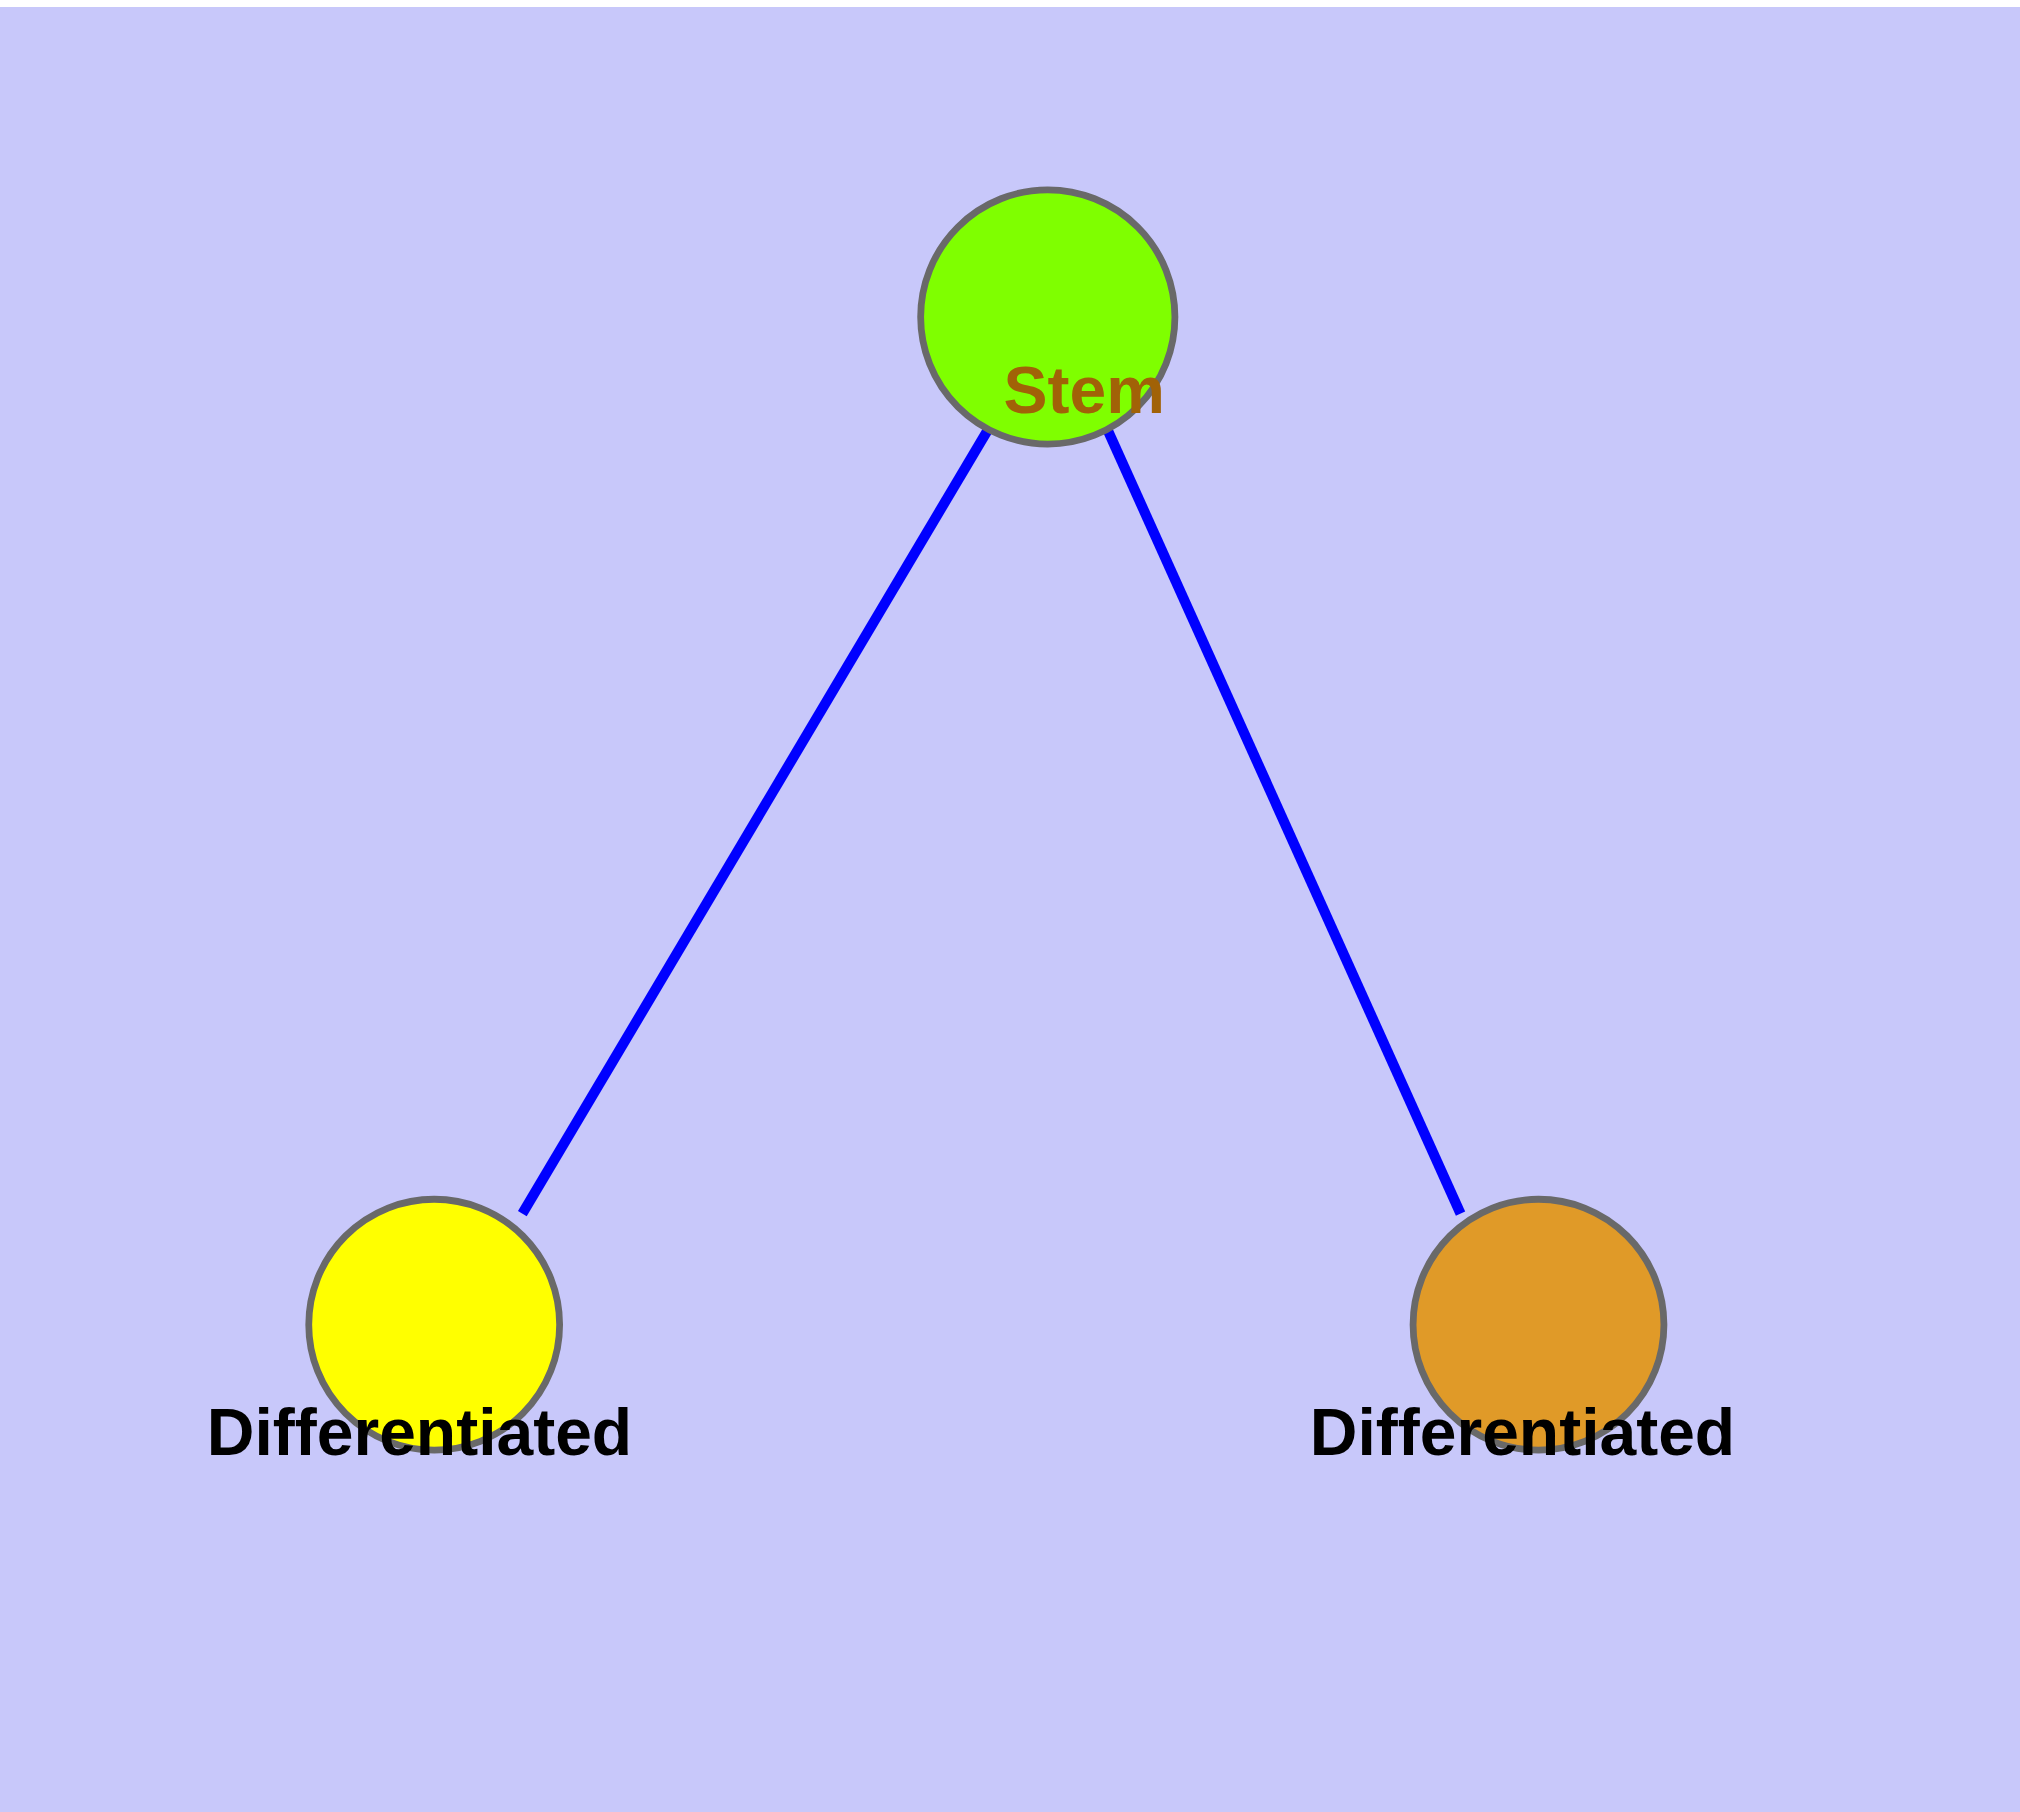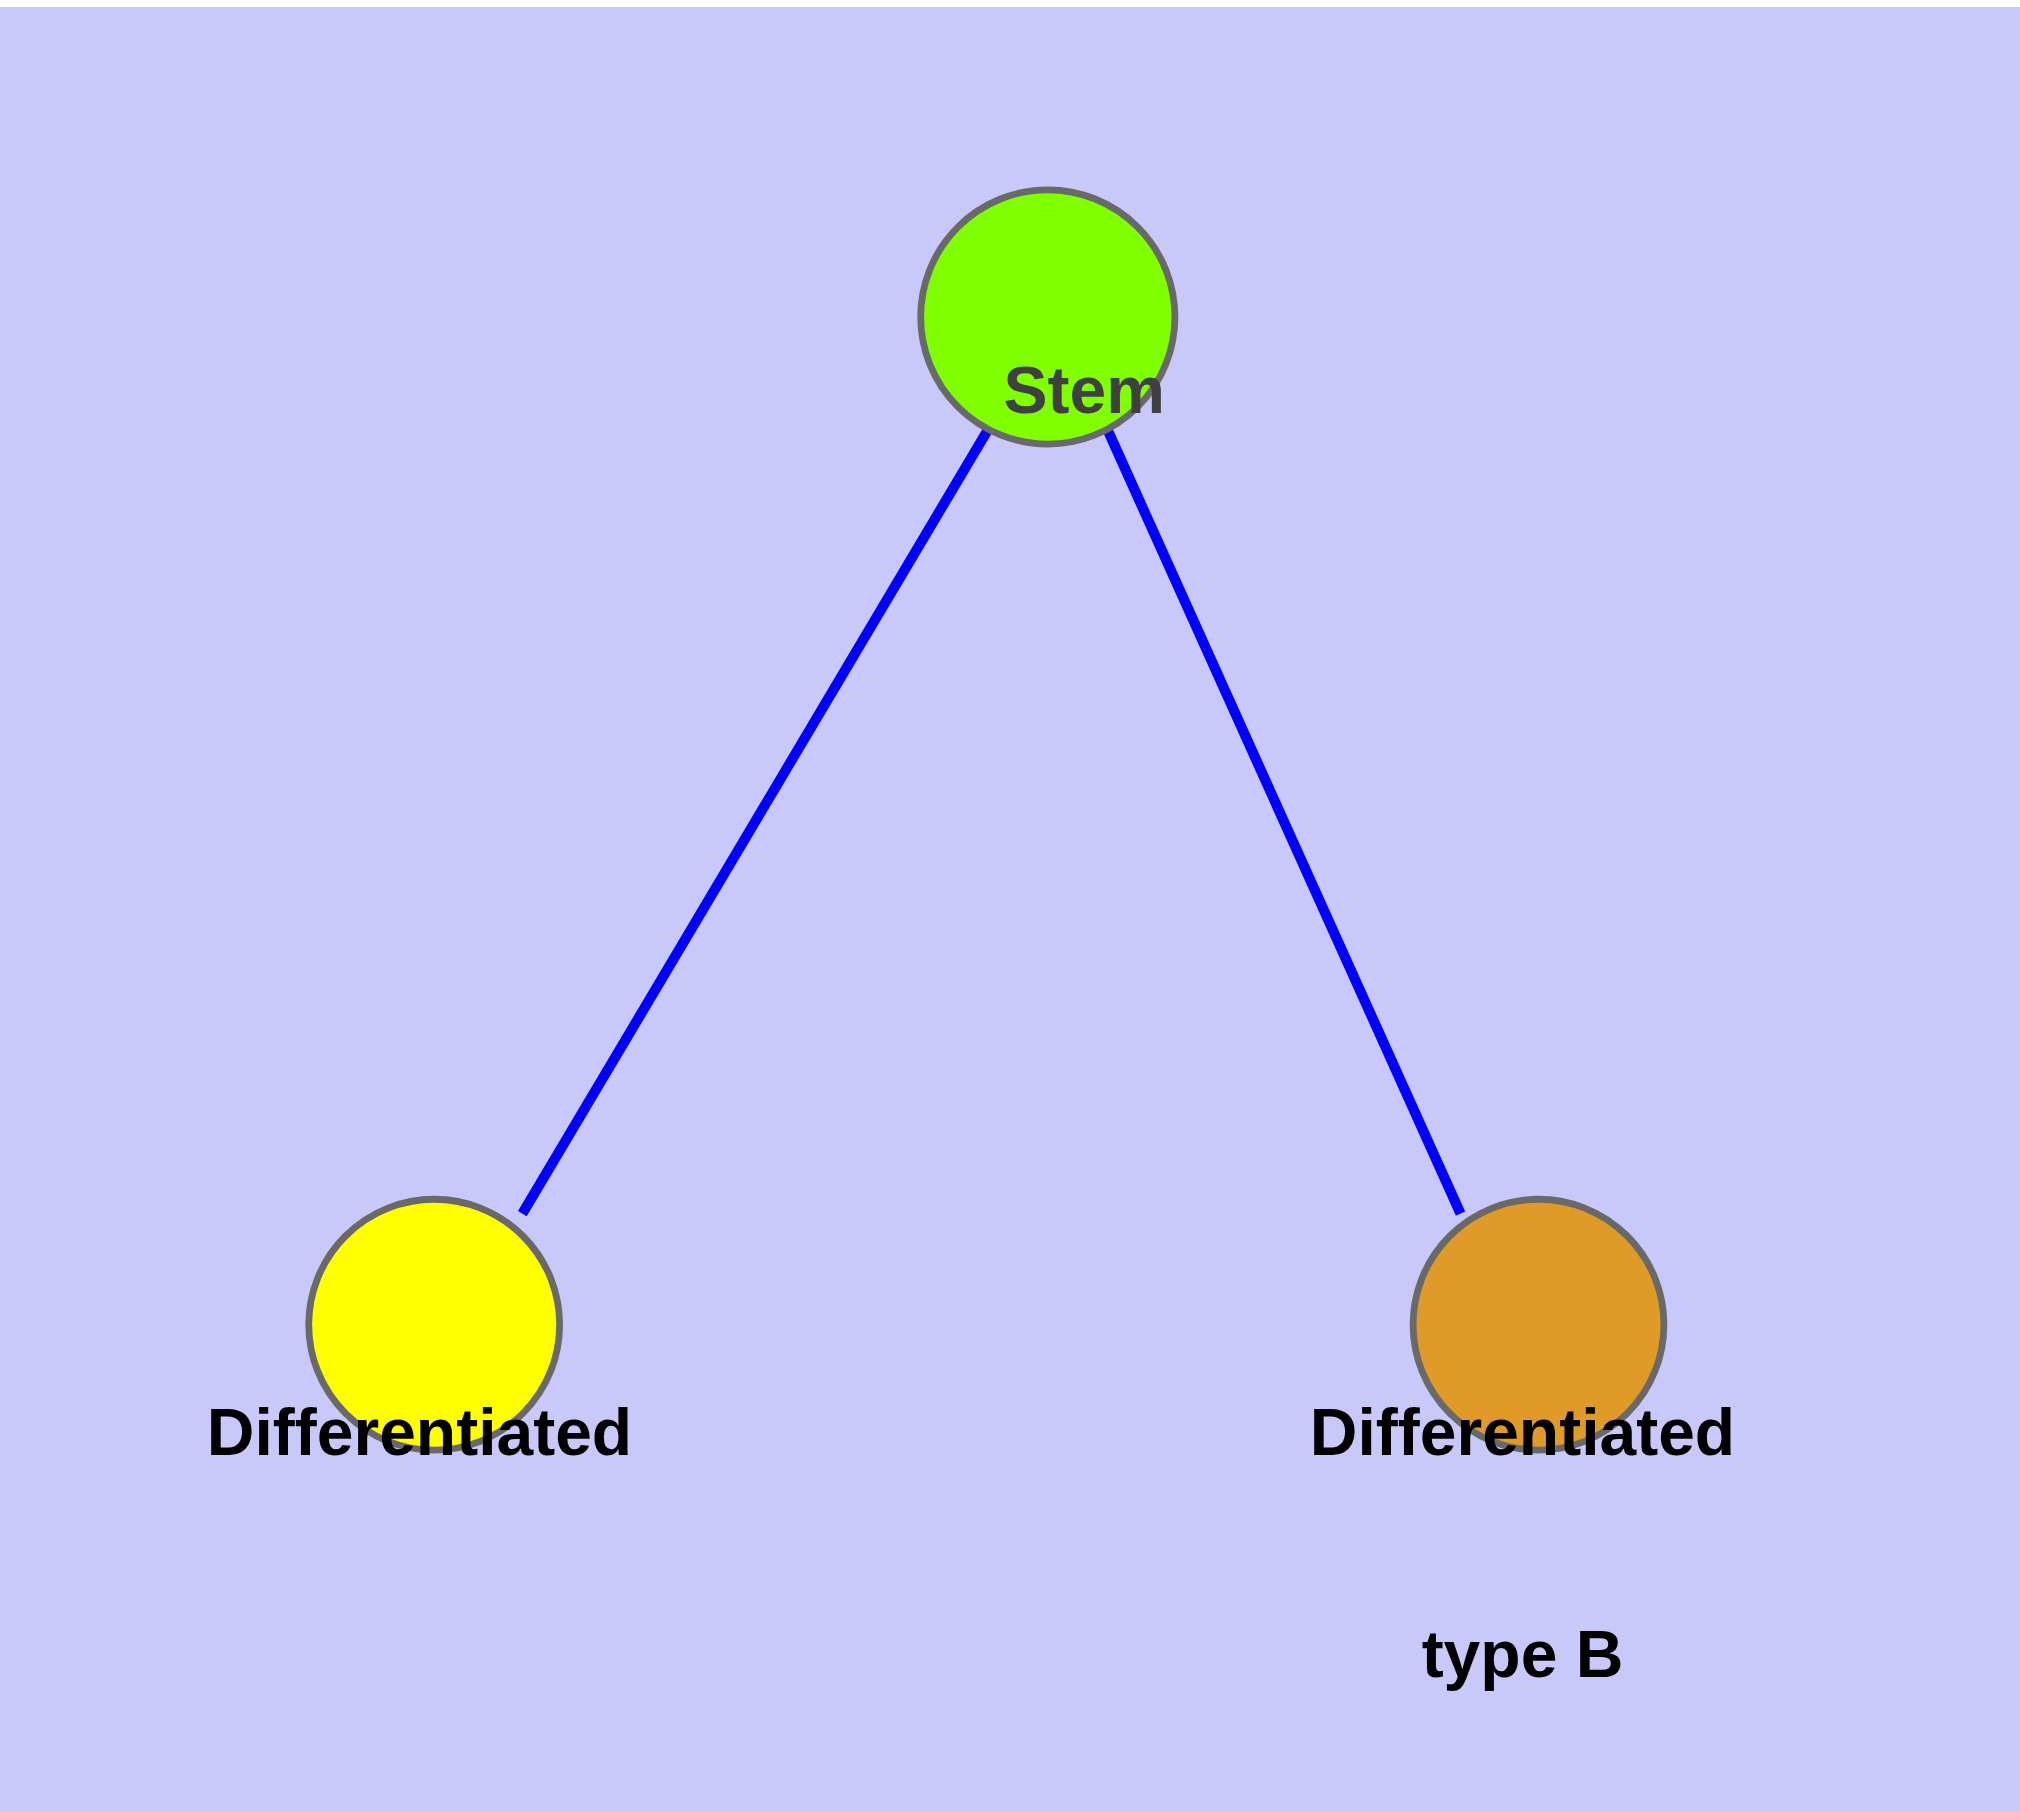--- a/index.html
+++ b/index.html
@@ -57,27 +57,26 @@
       <line x1="1166" y1="506" x2="616" y2="1432" stroke="#0000ff" stroke-width="12" stroke-linecap="butt"></line>
       <line x1="1306" y1="506" x2="1723" y2="1432" stroke="#0000ff" stroke-width="12" stroke-linecap="butt"></line>
     </g>
     <g>
       <circle cx="1236" cy="374" r="150" fill="#7fff00" stroke="#696969" stroke-width="8"></circle>
       <circle cx="512" cy="1563" r="148" fill="#ffff00" stroke="#696969" stroke-width="8"></circle>
       <circle cx="1815" cy="1563" r="148" fill="#e09a28" stroke="#696969" stroke-width="8"></circle>
     </g>
   </svg>
 
-  <div class="node-label big" style="left: 793px; top: 280px; width: 509px; color: #404040;">
+  <div class="node-label big" style="left: 793px; top: 280px; width: 509px; color: #a16207;">
     <span>Stem</span>
   </div>
 
   <div class="node-label big" style="left: 165px; top: 1248px; width: 509px; color: rgb(0, 0, 0);">
     <div>Differentiated</div>
   </div>
 
   <div class="node-label big" style="left: 1268px; top: 1248px; width: 509px; color: rgb(0, 0, 0);">
     <div>Differentiated</div>
-    <div>type B</div>
   </div>
 
 </div>
 
 
 </body></html>

